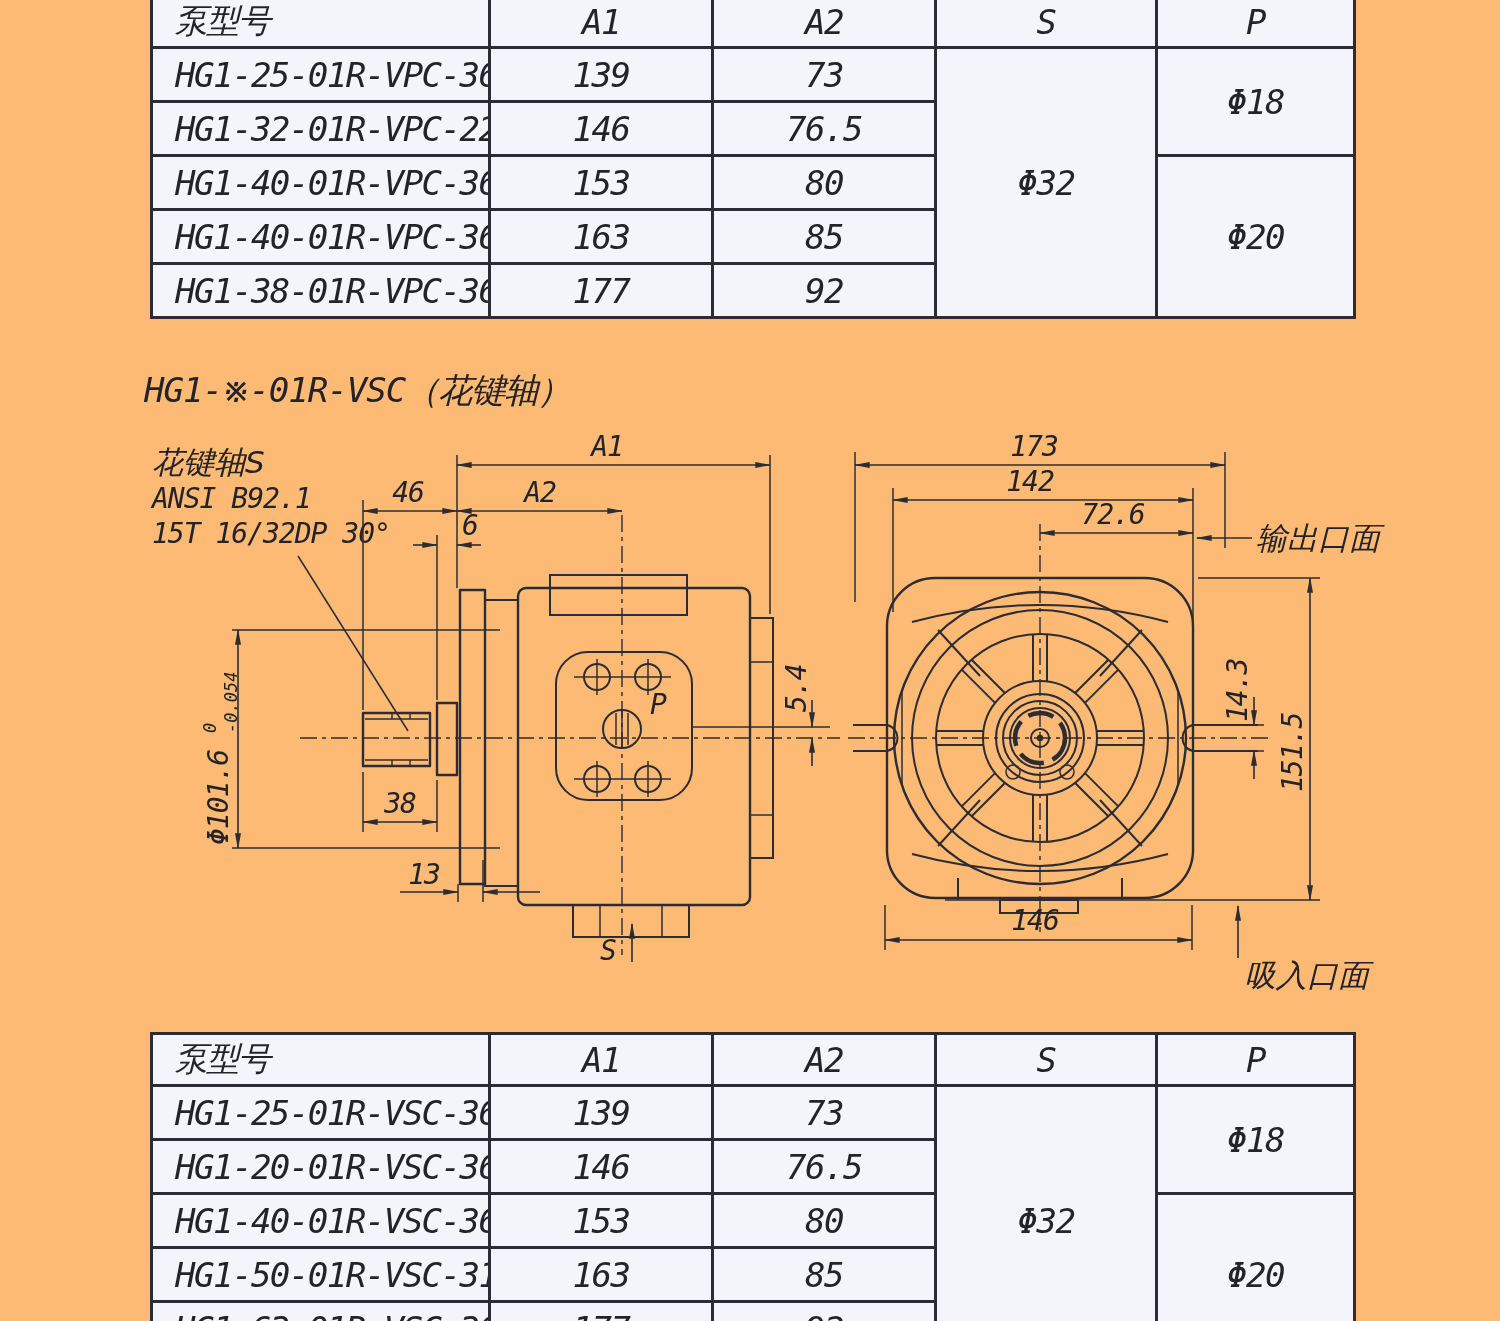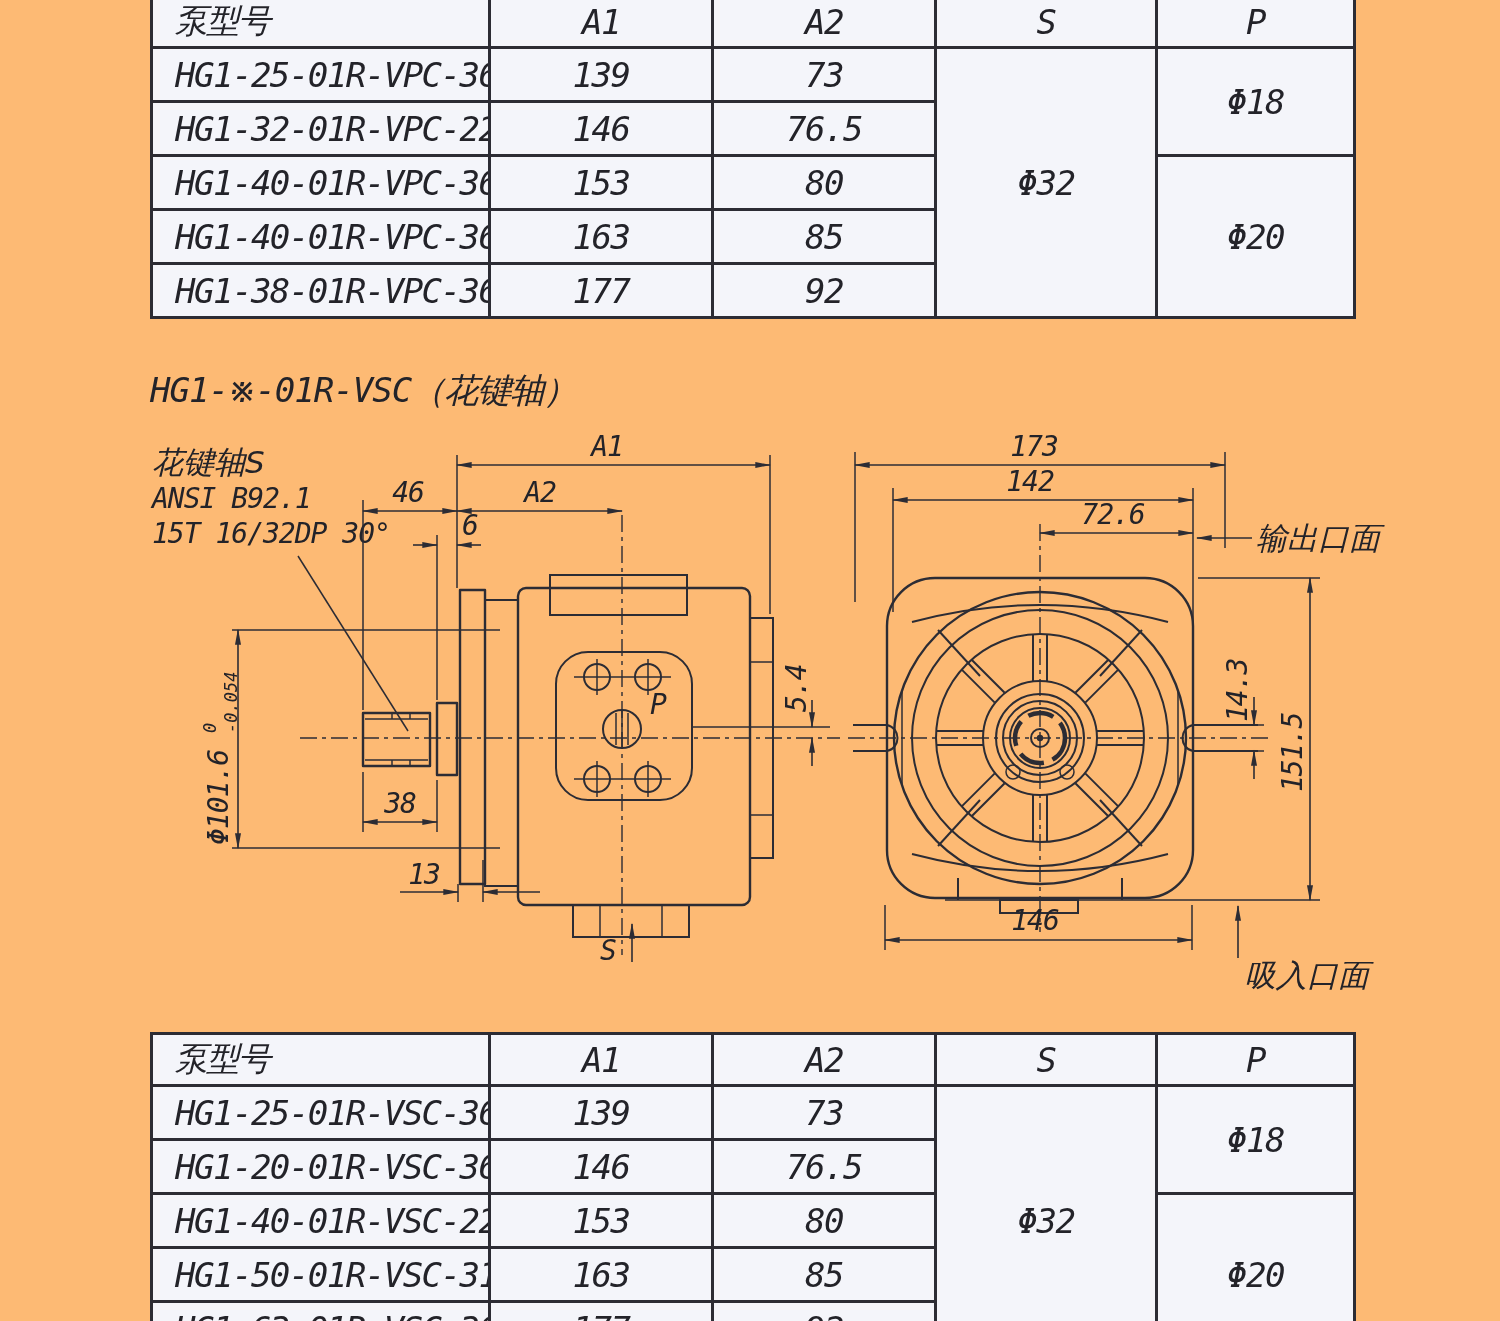--- a/index.html
+++ b/index.html
@@ -8,21 +8,21 @@
   
   table.spec{position:absolute;left:150px;border-collapse:collapse;table-layout:fixed;width:1203px;
              background:#f4f5fa;}
   table.spec td{border:3px solid #2c2c34;font-size:34px;letter-spacing:-1.5px;color:#232329;
                 text-align:center;vertical-align:middle;padding:0;overflow:hidden;white-space:nowrap;}
   table.spec td.model{ text-align:center;padding-left:22px;}
   table.spec tr{height:54px;}
   table.spec tr.hdr{height:52px;}
   table.spec td.hd1{text-align:left;padding-left:22px;font-size:33px;}
   
-  #title{position:absolute;left:150px;top:368px;font-size:34px;letter-spacing:-1px;
+  #title{position:absolute;left:144px;top:368px;font-size:34px;letter-spacing:-1px;
          color:#232329;white-space:nowrap;}
   
   svg#dwg{position:absolute;left:0;top:0;}
   .ol  {stroke:#2c2c34;stroke-width:2.4;fill:none;stroke-linejoin:round;}
   .ol2 {stroke:#2c2c34;stroke-width:2;fill:none;}
   .thin{stroke:#2c2c34;stroke-width:1.5;fill:none;}
   .dim {stroke:#2c2c34;stroke-width:1.6;fill:none;}
   .cl  {stroke:#2c2c34;stroke-width:1.4;fill:none;stroke-dasharray:17 5 4 5;}
   text.dt{font-family:"DejaVu Sans Mono","DejaVu Sans",monospace;font-size:28px;letter-spacing:-1px;fill:#232329;}
   text.cn{font-family:"DejaVu Sans","Liberation Sans",sans-serif;font-size:31px;fill:#232329;}
@@ -299,21 +299,21 @@
       <td>73</td>
       <td rowspan="5">Φ32</td>
       <td rowspan="2">Φ18</td>
     </tr>
     <tr>
       <td class="model">HG1-20-01R-VSC-36</td>
       <td>146</td>
       <td>76.5</td>
     </tr>
     <tr>
-      <td class="model">HG1-40-01R-VSC-22</td>
+      <td class="model">HG1-40-01R-VSC-36</td>
       <td>153</td>
       <td>80</td>
       <td rowspan="3">Φ20</td>
     </tr>
     <tr>
       <td class="model">HG1-50-01R-VSC-31</td>
       <td>163</td>
       <td>85</td>
     </tr>
     <tr>

